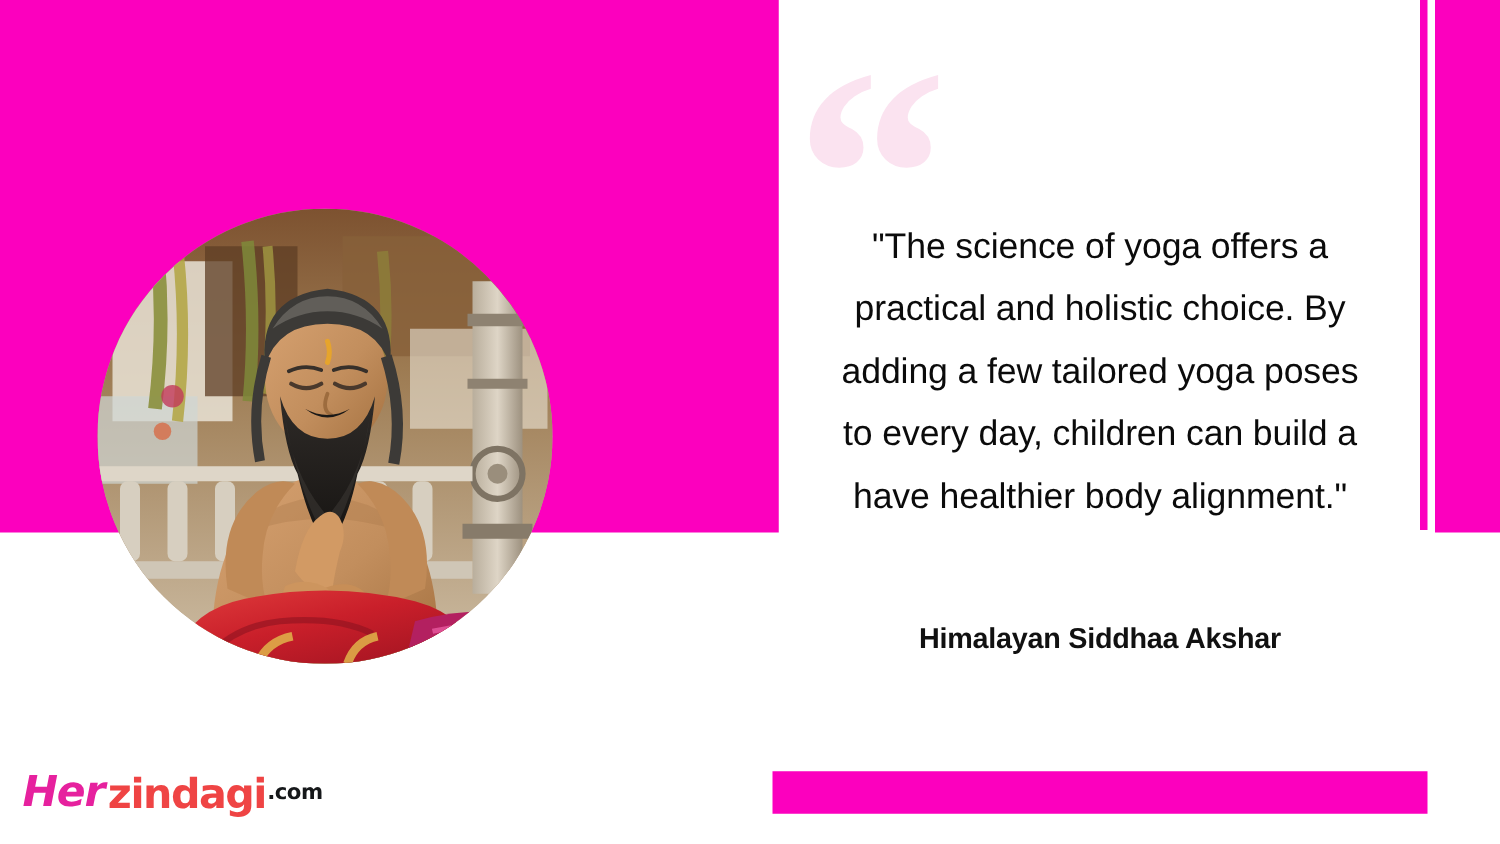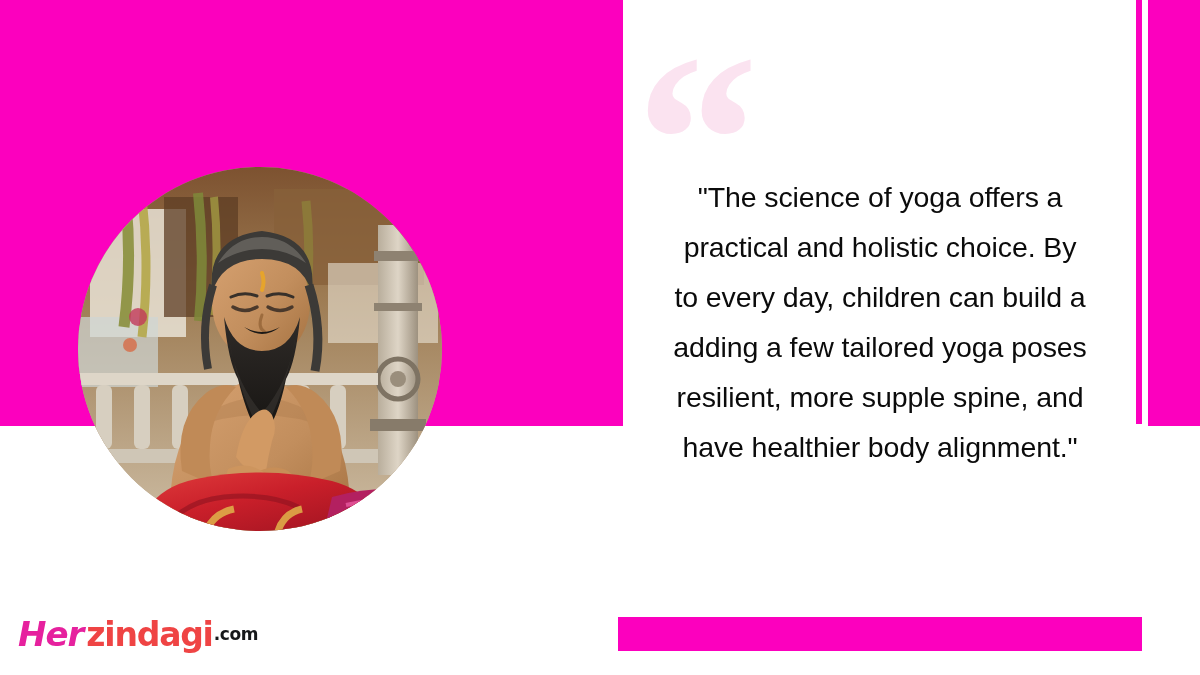--- a/index.html
+++ b/index.html
@@ -288,27 +288,27 @@
       <path d="M268 338 q44 -10 92 -4" stroke="#e85aa0" stroke-width="4" fill="none" opacity="0.8"></path>
       <path d="M272 352 q42 -8 88 -2" stroke="#e85aa0" stroke-width="3" fill="none" opacity="0.7"></path>
     </svg>
   </div>
 
   <div class="quote-glyph">“</div>
 
   <div class="quote-block">
     <div class="quote-line">"The science of yoga  offers a</div>
     <div class="quote-line">practical and holistic choice. By</div>
+    <div class="quote-line">adding a few tailored yoga poses</div>
     <div class="quote-line">to every day, children  can build a</div>
-    <div class="quote-line">adding a few tailored yoga poses</div>
-    <div class="quote-line">resilient, more supple spine, and</div>
     <div class="quote-line">have healthier body alignment."</div>
   </div>
 
   <div class="attrib">
+    <div class="attrib-name">Himalayan Siddhaa Akshar</div>
     <div class="attrib-role">
     </div>
   </div>
 
   <div class="logo">
     <span class="logo-her">Her</span>
     <span class="logo-zindagi">zindagi</span>
     <span class="logo-com">.com</span>
   </div>
 

